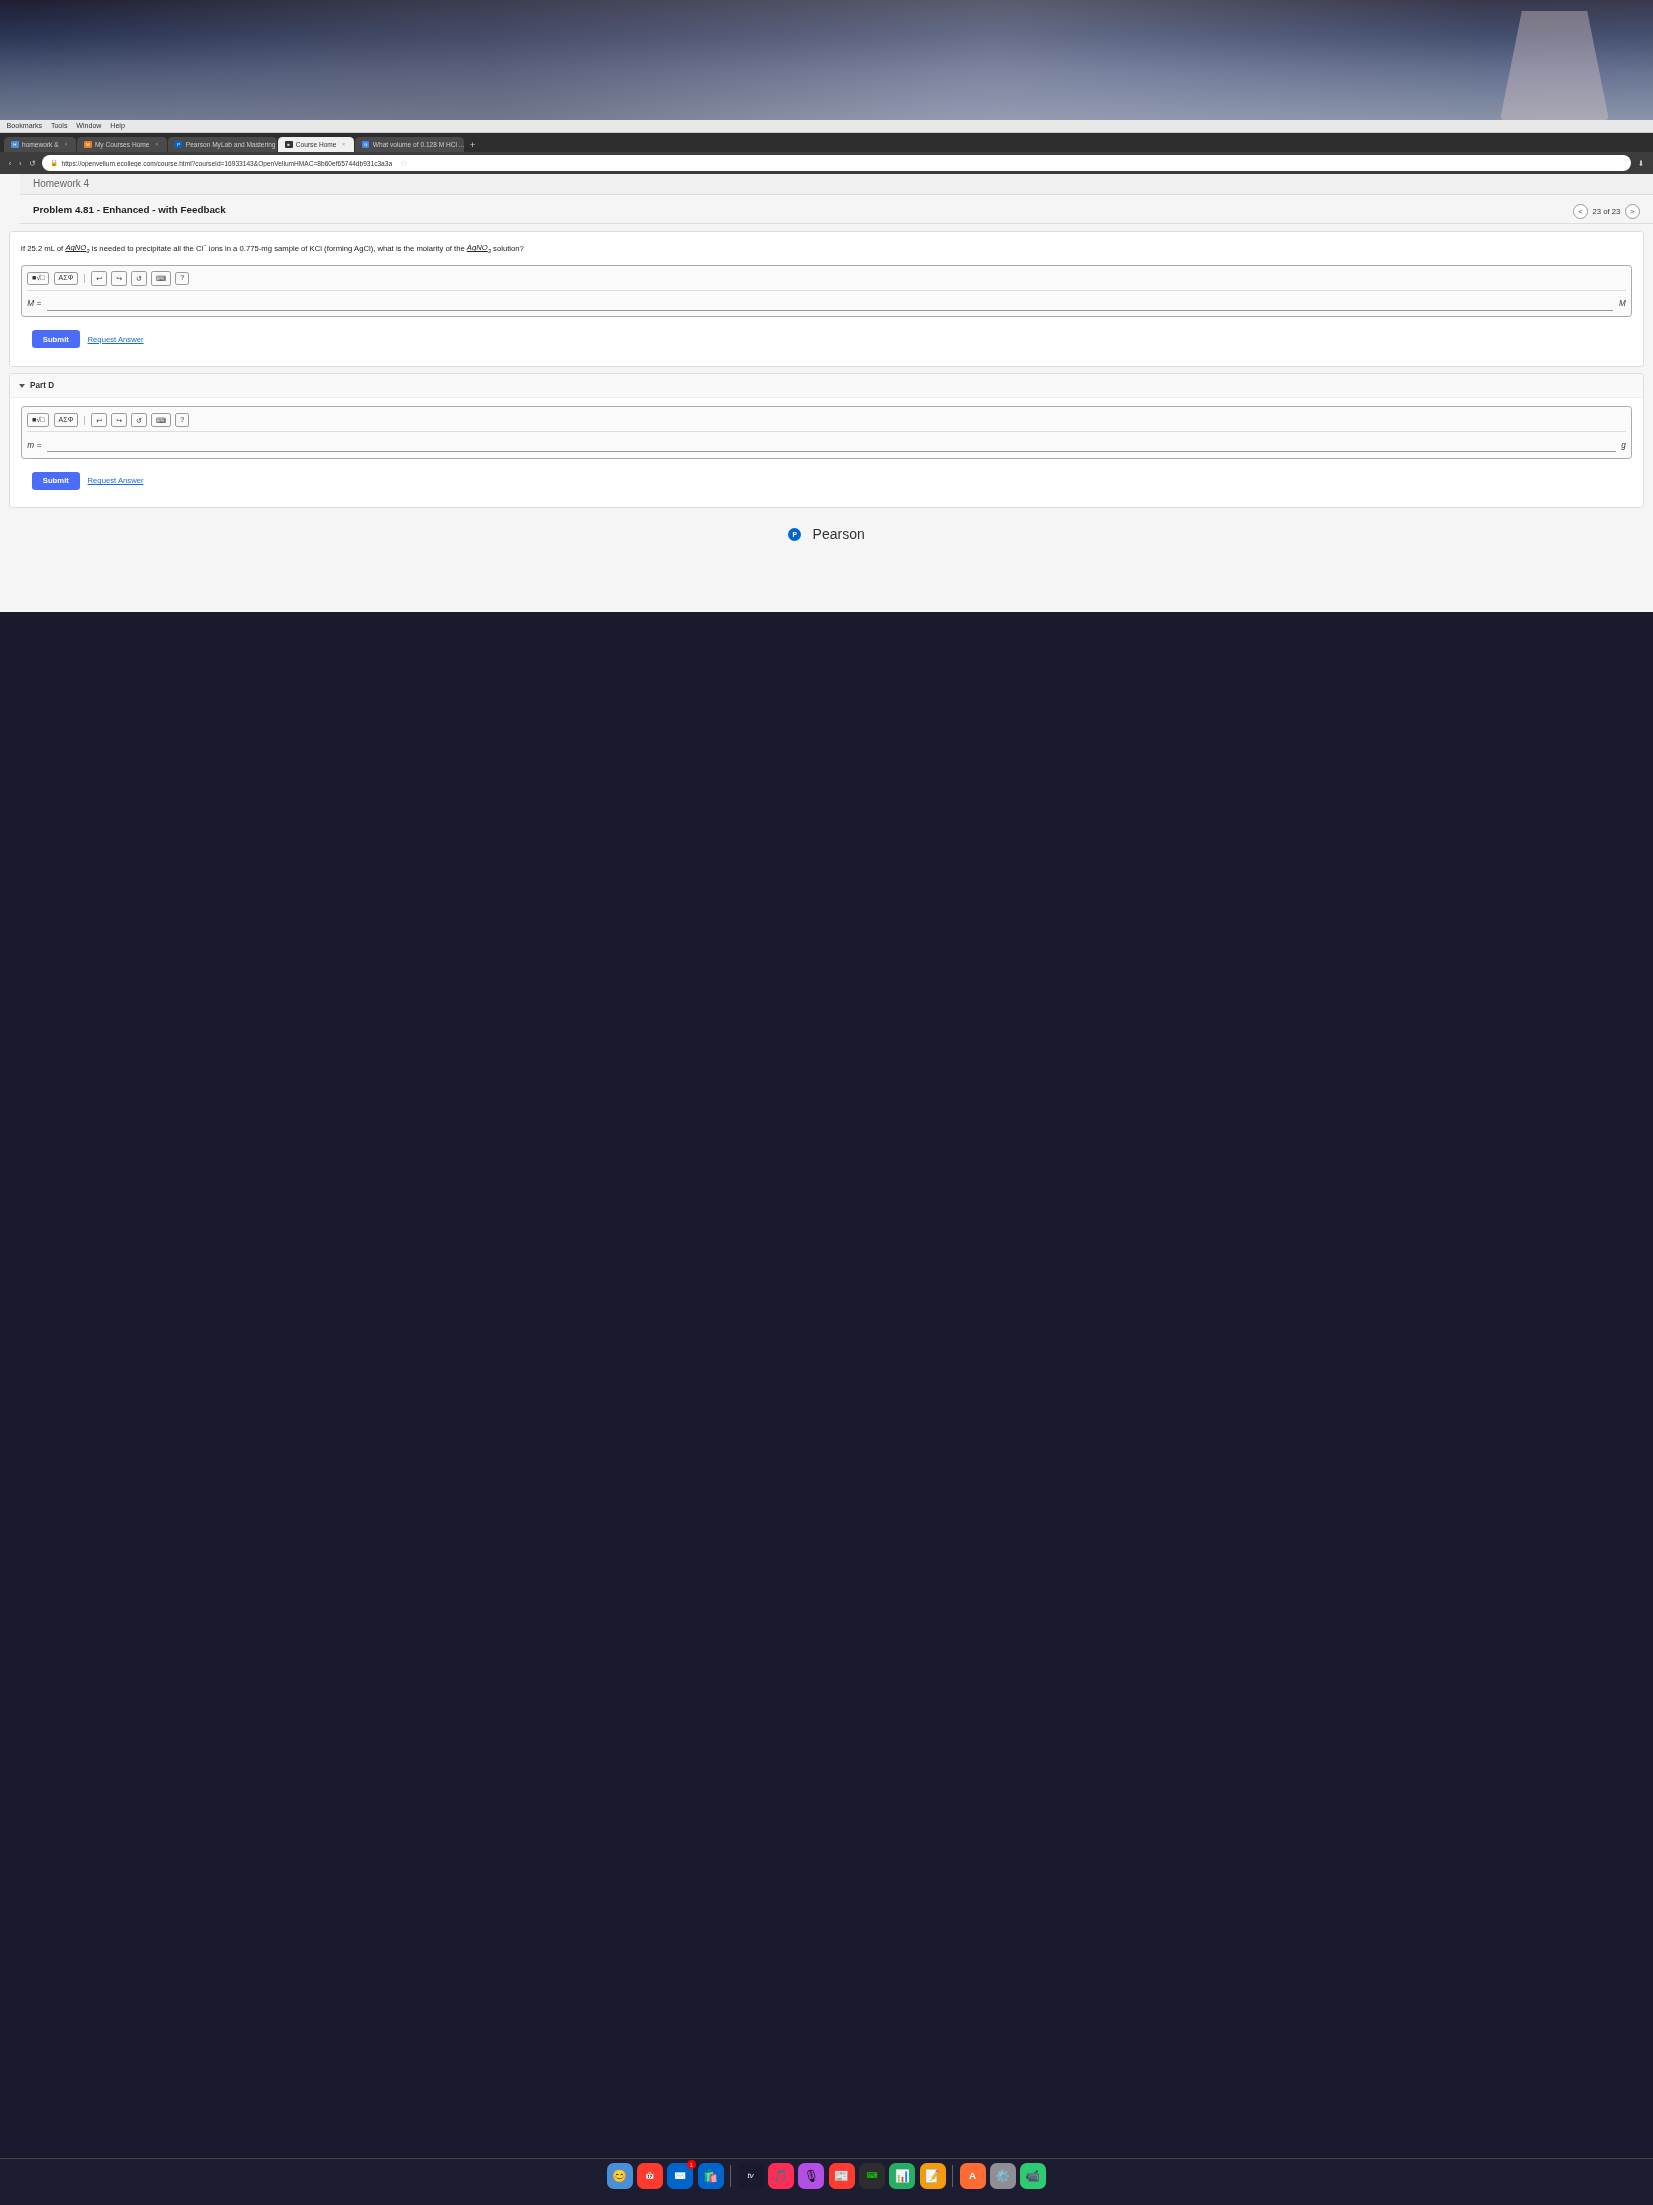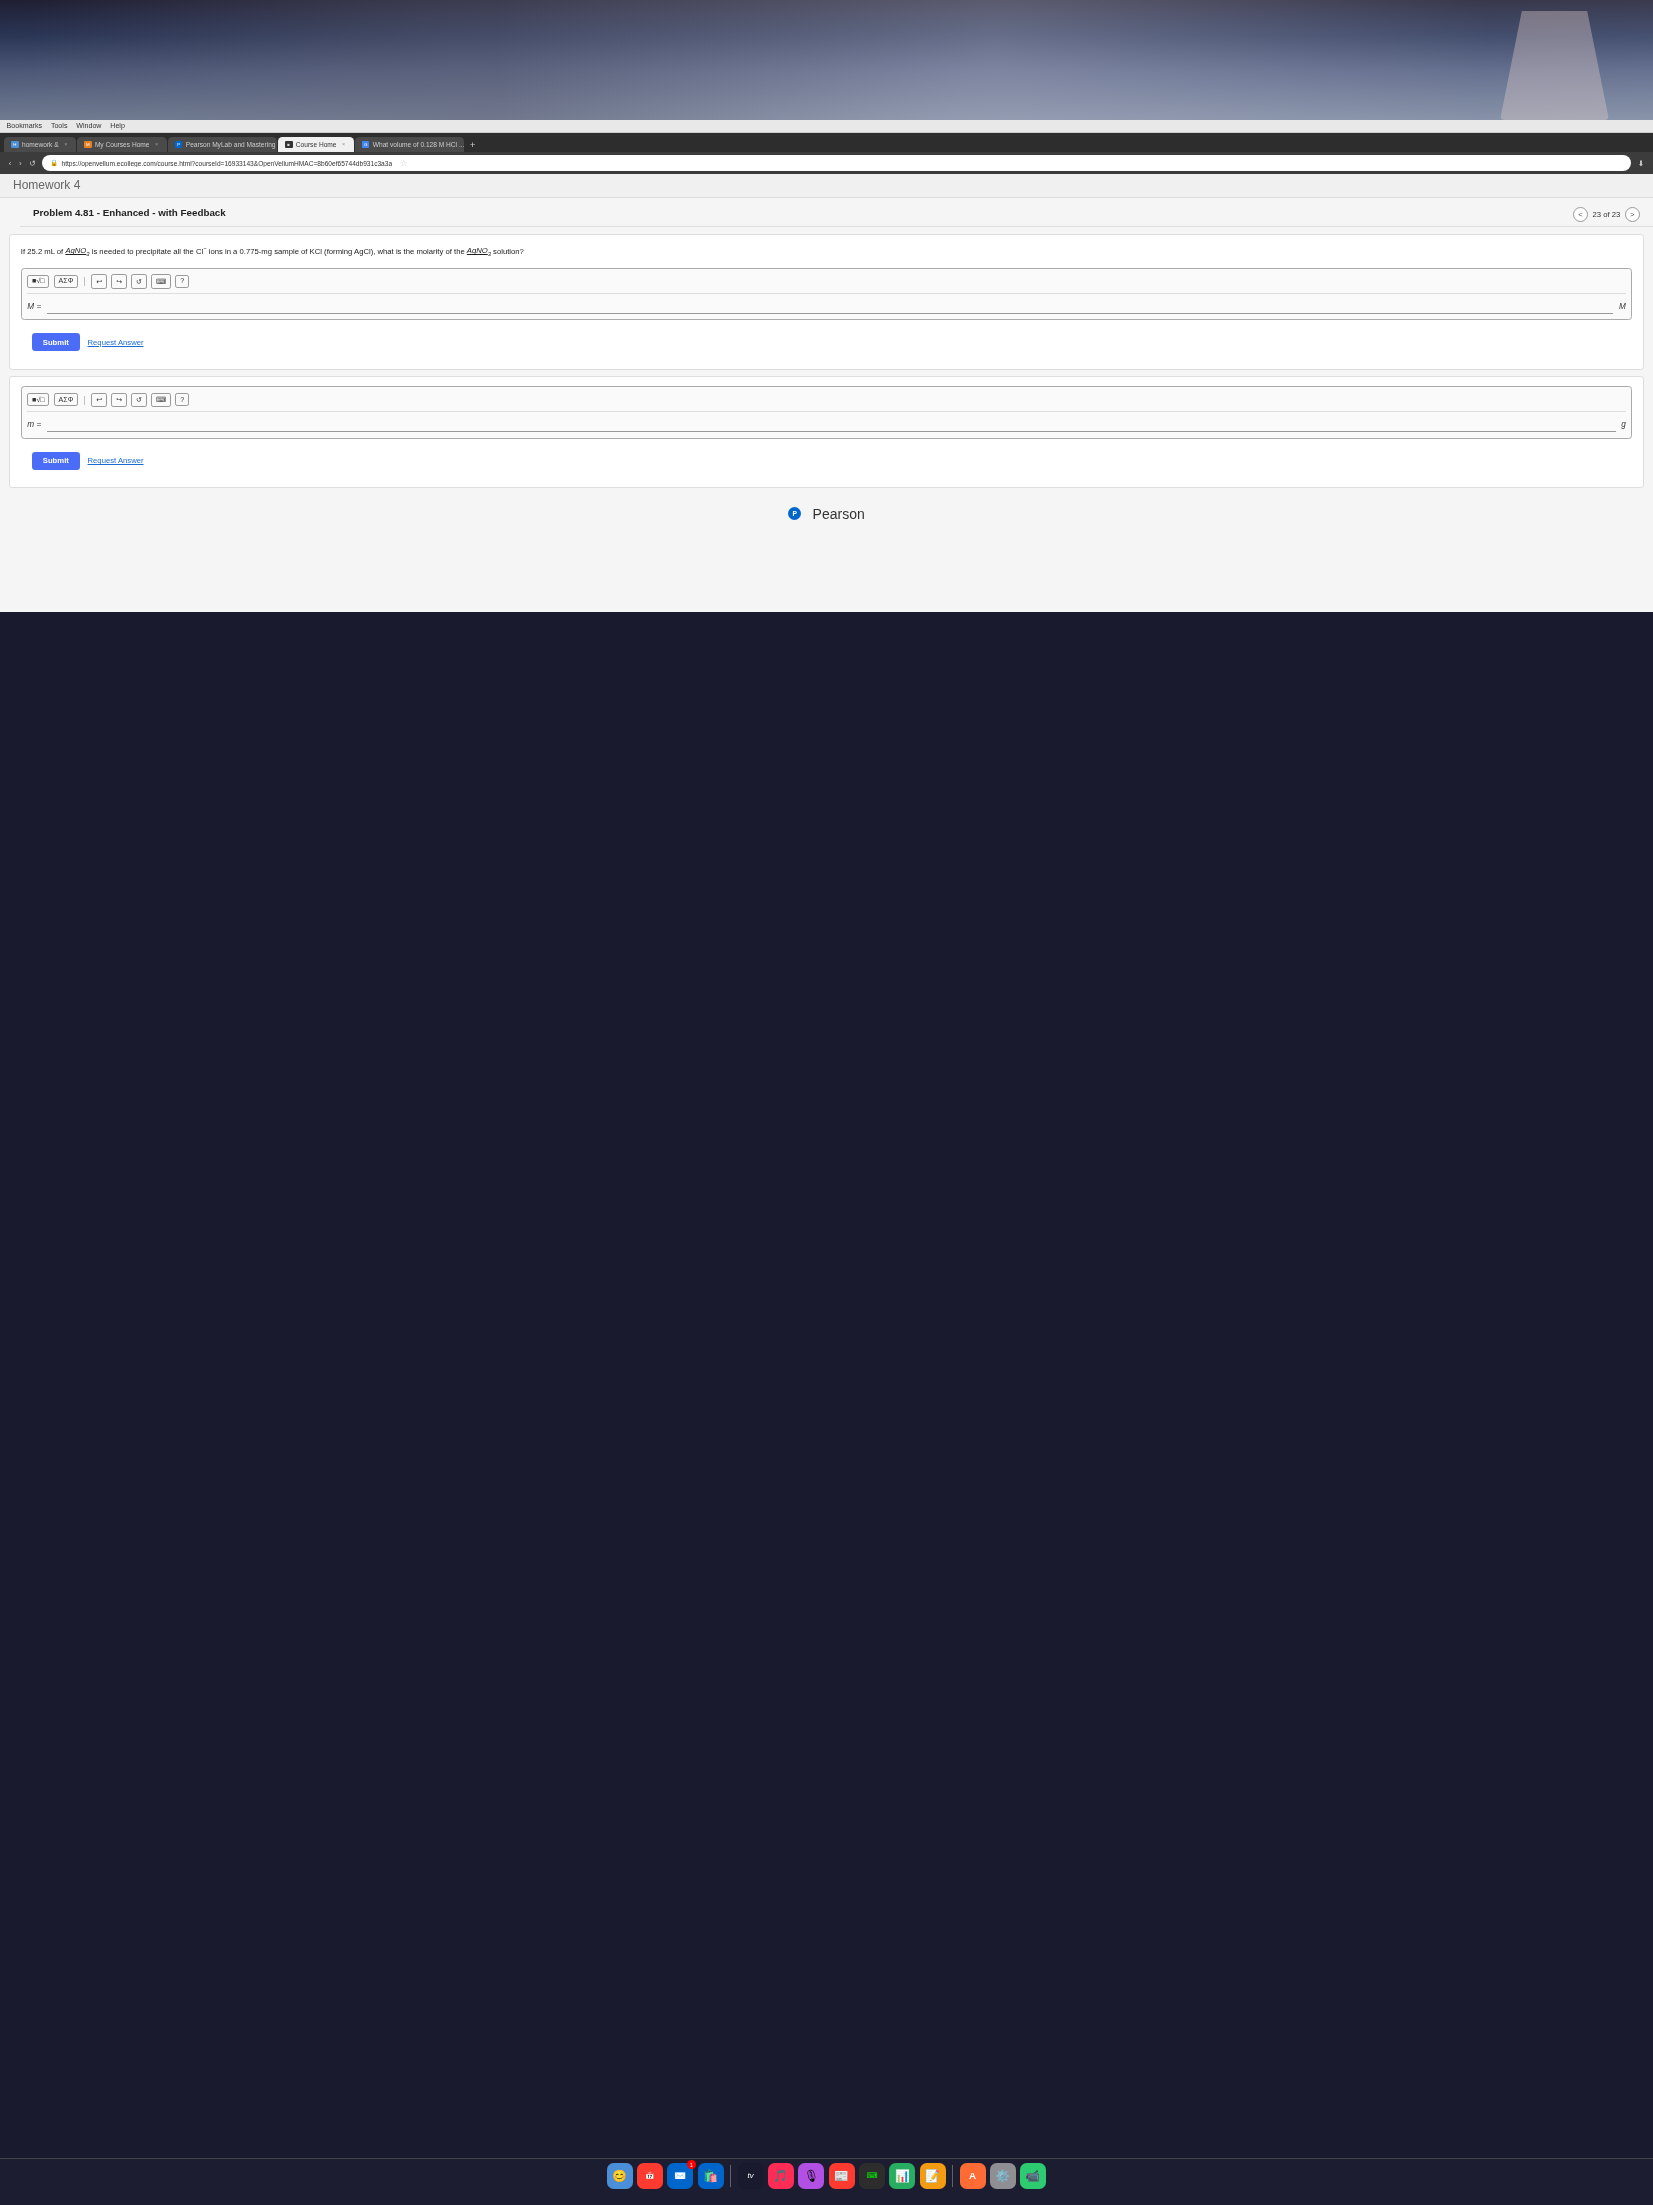--- a/index.html
+++ b/index.html
@@ -440,21 +440,21 @@
       <span style="margin-left:4.4px;font-size:8.8px;color:#ccc;cursor:pointer;">☆</span>
     </div>
     <div class="addr-icons">
       <span class="addr-icon-btn">⬇</span>
     </div>
   </div>
 </div>
 
 <div class="main-content">
 
-  <div style="padding:4.4px 13px;font-size:12px;color:#666;background:#f0f0f0;border-bottom:0.5px solid #ddd;">
+  <div style="padding:4.4px 13px;font-size:10px;color:#666;background:#f0f0f0;border-bottom:0.5px solid #ddd;margin-left:20px;">
     <span>Homework 4</span>
   </div>
 
   <div class="problem-header">
     <h2 class="problem-title">Problem 4.81 - Enhanced - with Feedback</h2>
     <div class="pagination">
       <div class="pagination-btn">&lt;</div>
       <span>23 of 23</span>
       <div class="pagination-btn">&gt;</div>
     </div>
@@ -483,20 +483,24 @@
         </div>
       </div>
       <div class="action-row">
         <button class="submit-btn">Submit</button>
         <a class="request-answer-link" href="#">Request Answer</a>
       </div>
     </div>
   </div>
 
   <div class="part-section">
+    <div class="part-header">
+      <div class="collapse-arrow"></div>
+      <span class="part-label">Part D</span>
+    </div>
     <div class="part-body">
       <div class="answer-box">
         <div class="toolbar">
           <button class="toolbar-btn">■√□</button>
           <button class="toolbar-btn">ΑΣΦ</button>
           <span class="toolbar-separator">|</span>
           <button class="toolbar-btn">↩</button>
           <button class="toolbar-btn">↪</button>
           <button class="toolbar-btn">↺</button>
           <button class="toolbar-btn">⌨</button>

